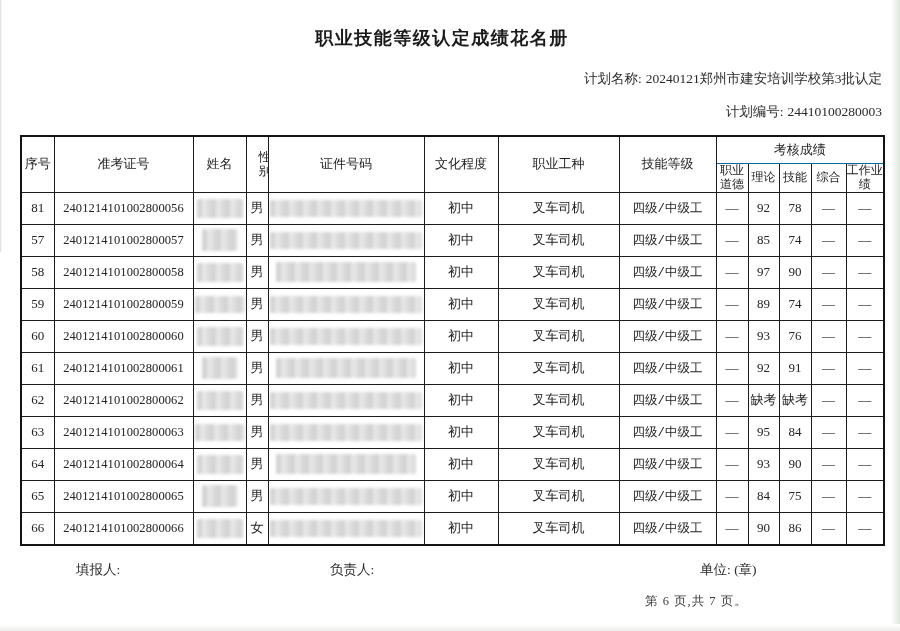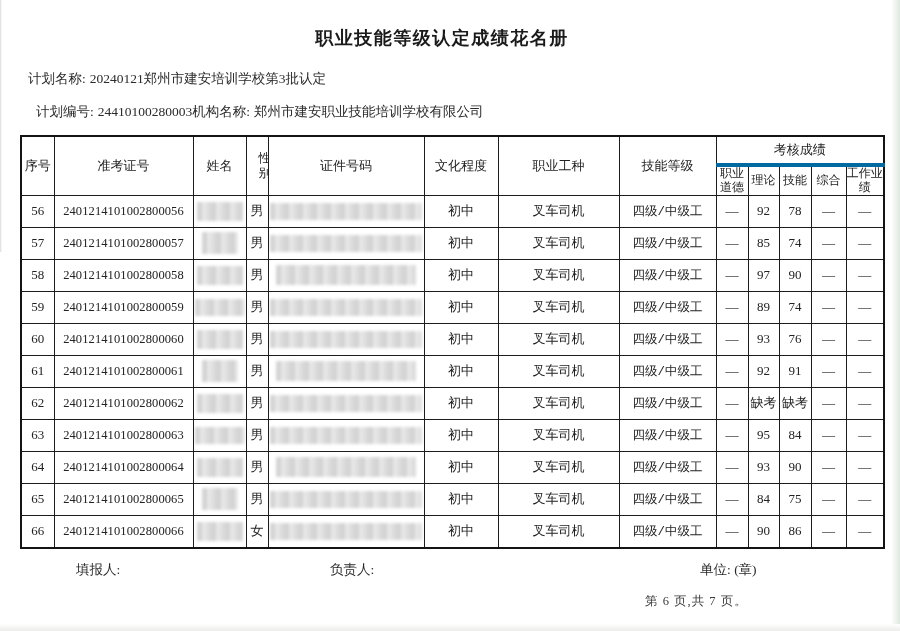--- a/index.html
+++ b/index.html
@@ -12,33 +12,33 @@
     background:linear-gradient(to right,#ffffff,#dde8de);}
   .scan-edge-bottom{position:absolute;bottom:0;left:0;width:100%;height:7px;
     background:linear-gradient(to bottom,#ffffff,#ecedea);}
   .scan-edge-left{position:absolute;left:0;top:0;width:2px;height:40%;
     background:linear-gradient(to right,#d9d9d9,#ffffff);}
 
   .doc-title{position:absolute;top:26px;left:0;width:884px;text-align:center;
     font-size:18px;font-weight:bold;letter-spacing:1.5px;color:#1a1a1a;}
 
   .meta-row{position:absolute;left:28px;right:18px;display:flex;
-    justify-content:flex-start;font-size:13.5px;color:#2a2a2a;}
+    justify-content:flex-end;font-size:13.5px;color:#2a2a2a;}
   .meta-1{top:70px;}
   .meta-2{top:103px;margin-left:8px;}
   .meta-row .lbl{margin-right:4px;}
 
   table.roster{position:absolute;left:20px;top:135px;width:863px;
     border-collapse:collapse;table-layout:fixed;
     border:2px solid #141414;font-size:13px;color:#222;}
   .roster th,.roster td{border:1px solid #1c1c1c;text-align:center;
     vertical-align:middle;padding:0;font-weight:normal;overflow:hidden;}
   .roster thead tr.h1 th{height:26px;}
   .roster thead tr.h2 th{height:27px;font-size:12px;line-height:1.15;}
-  .roster thead th.grp{border-bottom:4px solid #0369a1;}
+  .roster thead th.grp{border-bottom:1px solid #0369a1;}
   .roster tbody td{height:31px;}
   td.c-exam{font-size:12.5px;letter-spacing:0.1px;margin-top:10px;}
   th.c-sex{font-size:12.5px;line-height:1.15;padding:2px 12px;}
   td.c-skill-level{font-size:12.5px;font-family:Liberation Mono, monospace;}
 
   .redact{display:inline-block;vertical-align:middle;border-radius:1px;
     background:repeating-linear-gradient(90deg,#c9c9c9 0 5px,#e0e0e0 5px 10px,#d3d3d3 10px 14px);
     filter:blur(1.4px);opacity:.8;}
   .r-name{width:46px;height:19px;}
   .r-id{width:152px;height:17px;}
@@ -58,21 +58,20 @@
 <body>
 
 <div class="doc-title">职业技能等级认定成绩花名册</div>
 
 <div class="meta-row meta-1">
   <span><span class="lbl">计划名称:</span><span>20240121郑州市建安培训学校第3批认定</span></span>
 </div>
 
 <div class="meta-row meta-2">
   <span><span class="lbl">计划编号:</span><span>24410100280003</span></span>
-  <span><span class="lbl">机构名称:</span><span>郑州市建安职业技能培训学校有限公司</span></span>
 </div>
 
 <table class="roster">
   <colgroup>
     <col style="width:33px">
       <col style="width:139px">
       <col style="width:53px">
       <col style="width:22px">
     <col style="width:156px">
       <col style="width:74px">
@@ -99,21 +98,21 @@
     <tr class="h2">
       <th>职业道德</th>
       <th>理论</th>
       <th>技能</th>
       <th>综合</th>
       <th>工作业绩</th>
     </tr>
   </thead>
   <tbody>
     <tr>
-        <td>56</td>
+        <td>81</td>
         <td class="c-exam">2401214101002800056</td>
         <td><span class="redact r-name"></span></td>
         <td>男</td>
         <td><span class="redact r-id"></span></td>
         <td>初中</td>
         <td>叉车司机</td>
         <td class="c-skill-level">四级/中级工</td>
         <td>—</td>
         <td>92</td>
         <td>78</td>

